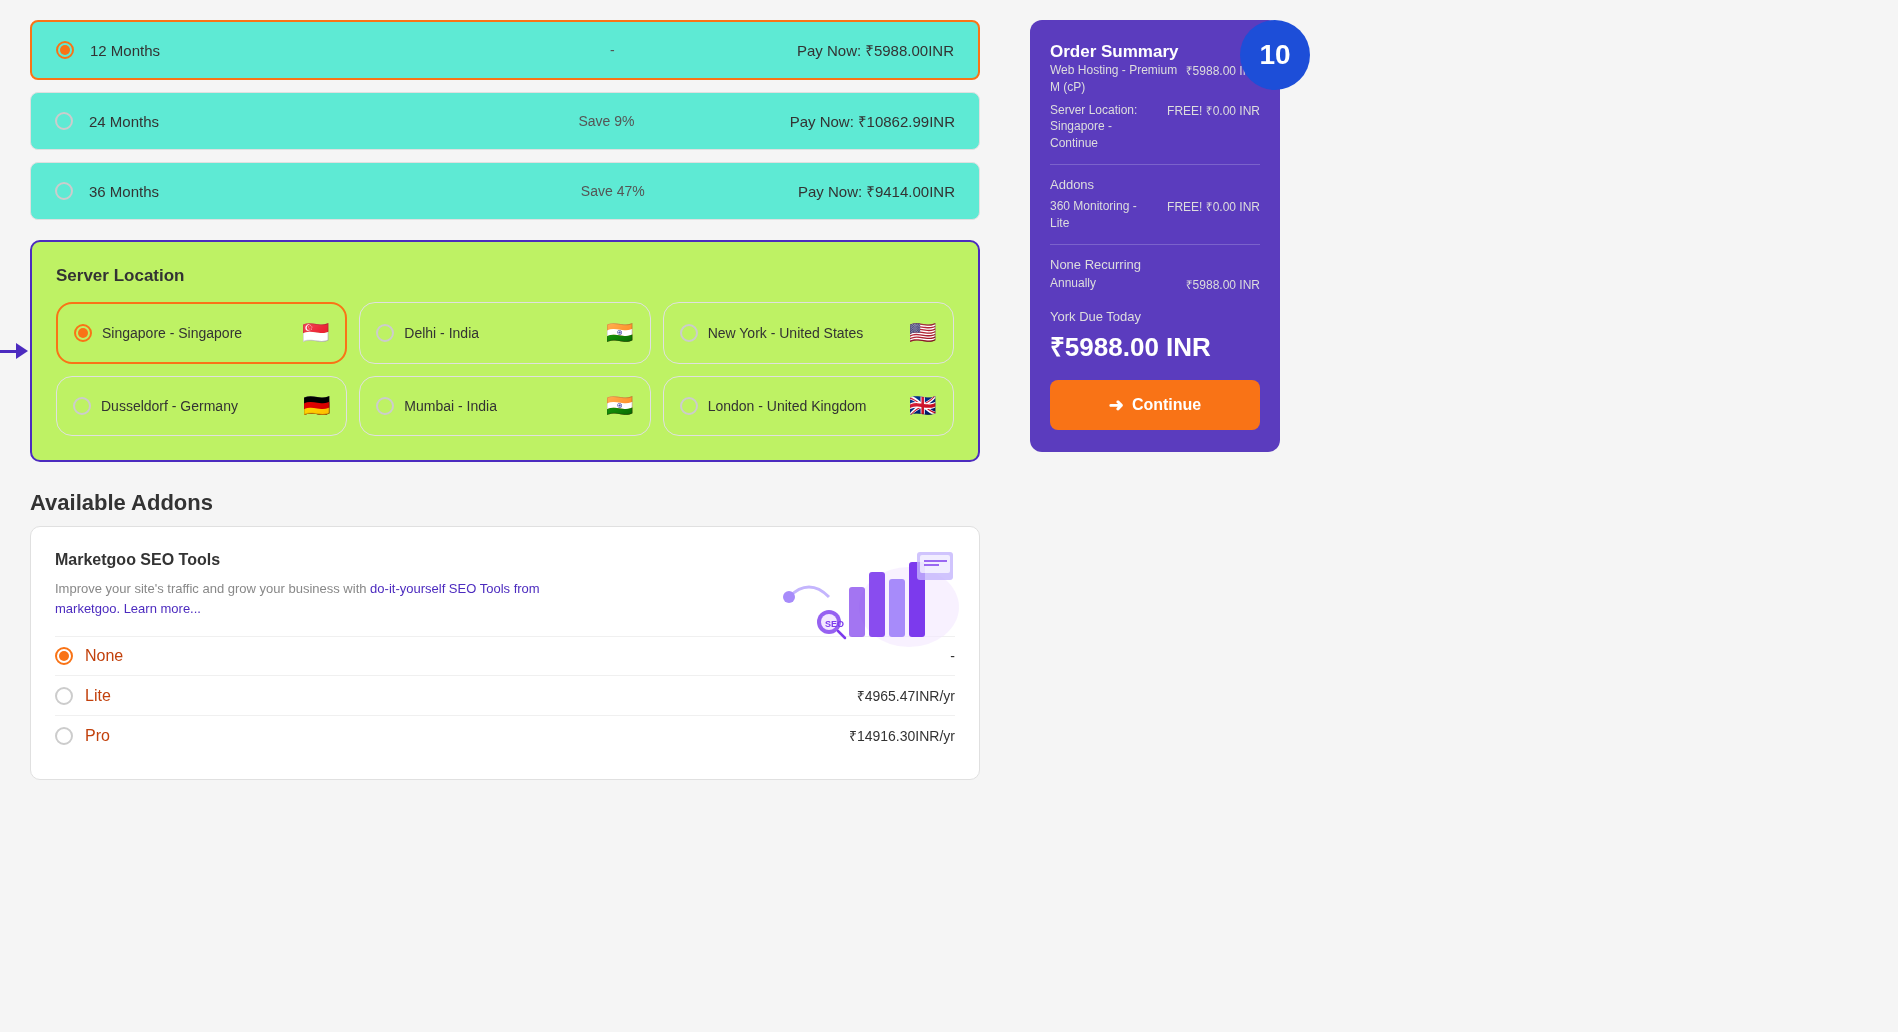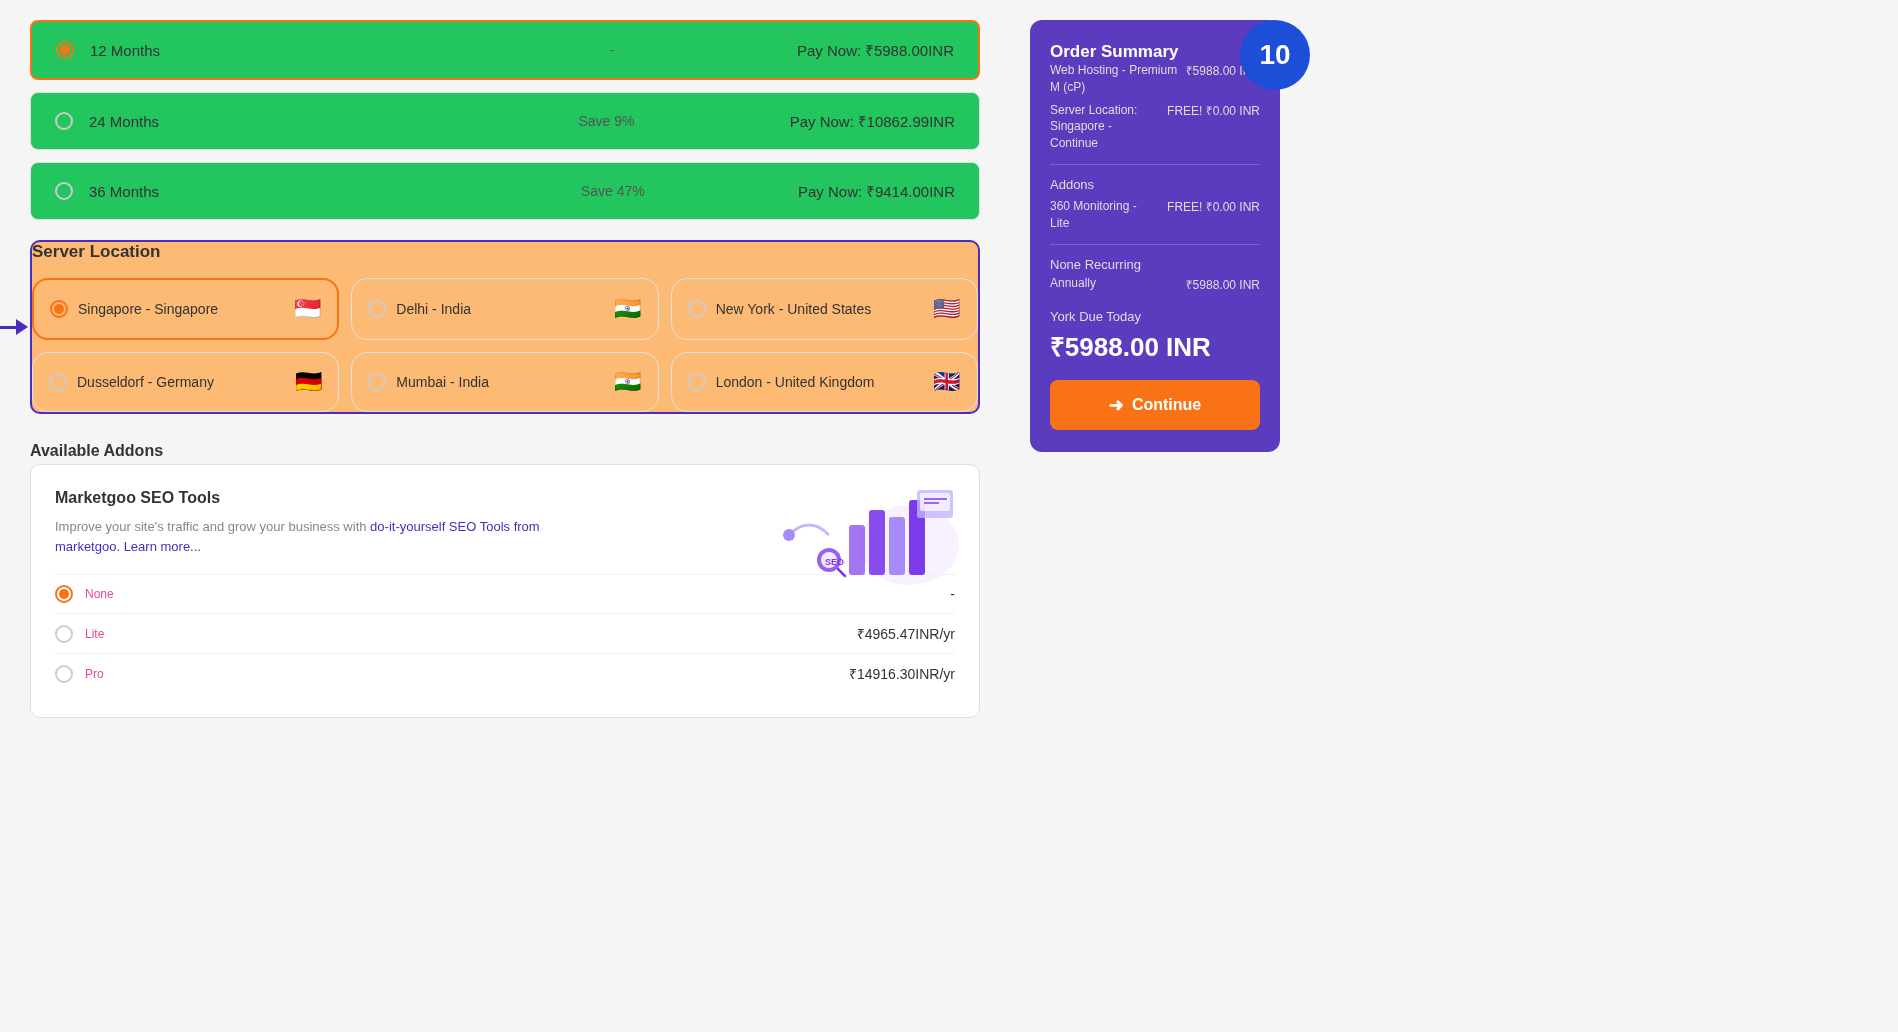--- a/index.html
+++ b/index.html
@@ -18,21 +18,21 @@
     }
 
     .right-sidebar {
       width: 290px;
       padding: 20px 20px;
       position: relative;
     }
 
     
     .billing-option {
-      background: #22c55e;
+      background: #5eead4;
       border: 1px solid #e0e0e0;
       border-radius: 8px;
       padding: 18px 24px;
       margin-bottom: 12px;
       display: flex;
       align-items: center;
       gap: 16px;
     }
     .billing-option.selected {
       border-color: #f97316;
@@ -70,23 +70,24 @@
       text-align: center;
     }
     .billing-option .price {
       font-size: 15px;
       color: #333;
       text-align: right;
     }
 
     
     .server-location-section {
-      background: #fdba74;
+      background: #bef264;
       border: 2.5px solid #4c2bbf;
       border-radius: 10px;
+      padding: 24px;
       margin-top: 20px;
       position: relative;
     }
     .arrow-indicator {
       position: absolute;
       left: -60px;
       top: 50%;
       transform: translateY(-50%);
       display: flex;
       align-items: center;
@@ -156,24 +157,24 @@
     .flag-icon {
       font-size: 22px;
       flex-shrink: 0;
     }
 
     
     .addons-section {
       margin-top: 28px;
     }
     .addons-title {
-      font-size: 16px;
-      font-weight: bold;
-      color: #333;
-      margin-bottom: 4px;
+      font-size: 22px;
+      font-weight: bold;
+      color: #333;
+      margin-bottom: 10px;
     }
     .addon-card {
       background: white;
       border: 1px solid #e0e0e0;
       border-radius: 10px;
       padding: 24px;
       position: relative;
       overflow: hidden;
     }
     .addon-card-title {
@@ -214,22 +215,22 @@
       border-color: #f97316;
     }
     .addon-option.selected .radio-circle::after {
       content: '';
       width: 10px;
       height: 10px;
       border-radius: 50%;
       background: #f97316;
     }
     .addon-option-name {
-      font-size: 12px;
-      color: #ec4899;
+      font-size: 16px;
+      color: #c2410c;
       flex: 1;
     }
     .addon-option-price {
       font-size: 14px;
       color: #333;
       text-align: right;
     }
 
     
     .order-summary-card {

